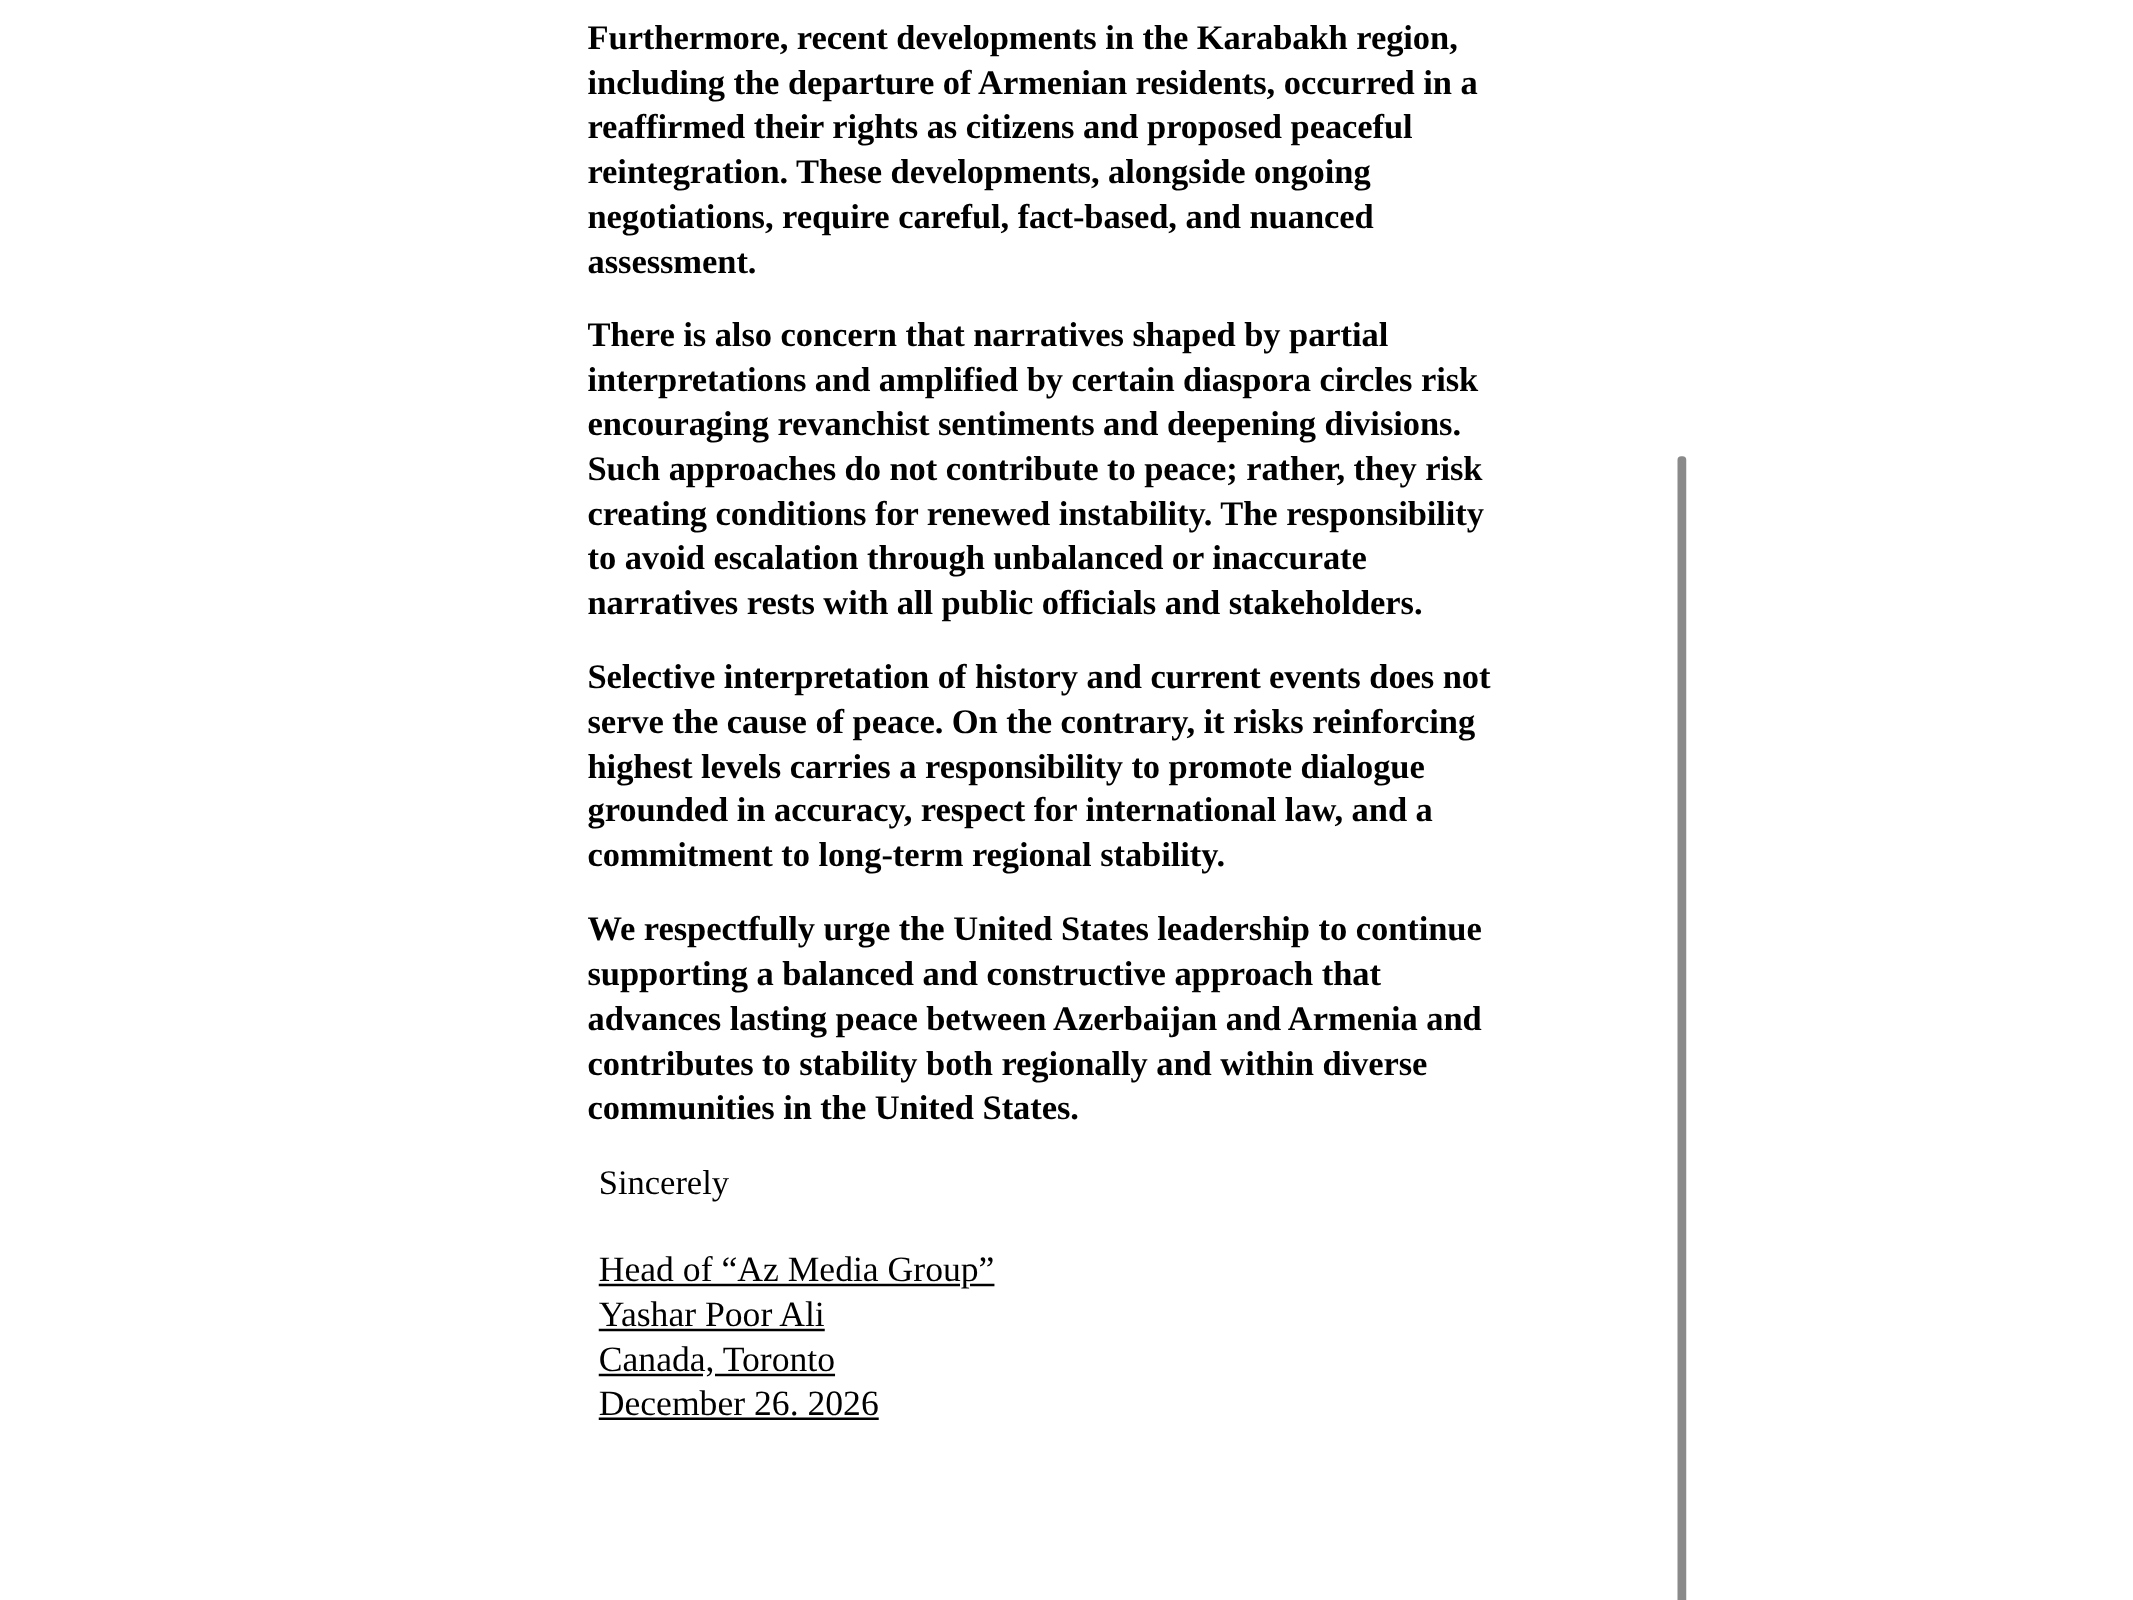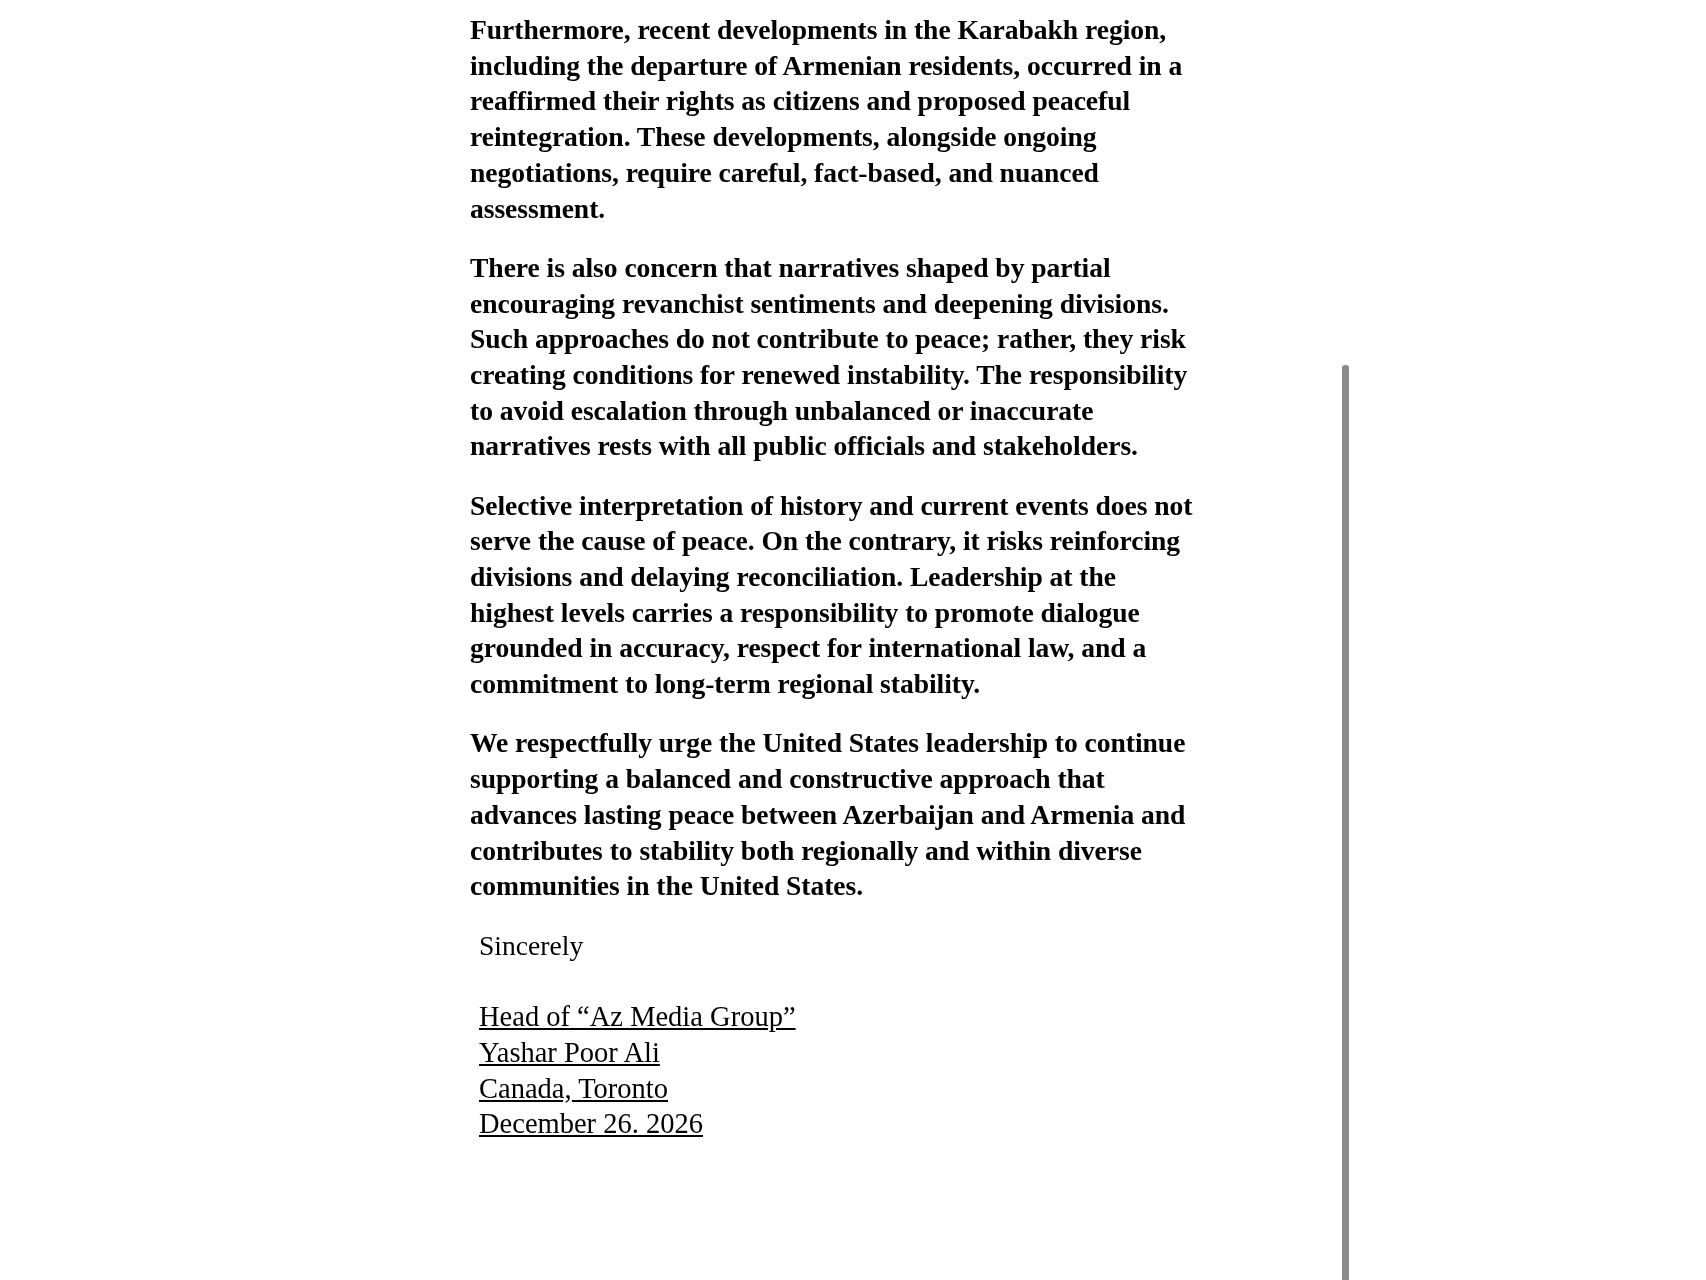--- a/index.html
+++ b/index.html
@@ -66,31 +66,31 @@
       <span class="ln">Furthermore, recent developments in the Karabakh region,</span>
       <span class="ln">including the departure of Armenian residents, occurred in a</span>
       <span class="ln">reaffirmed their rights as citizens and proposed peaceful</span>
       <span class="ln">reintegration. These developments, alongside ongoing</span>
       <span class="ln">negotiations, require careful, fact-based, and nuanced</span>
       <span class="ln">assessment.</span>
     </p>
 
     <p class="para">
       <span class="ln">There is also concern that narratives shaped by partial</span>
+      <span class="ln">interpretations and amplified by certain diaspora circles risk</span>
       <span class="ln">encouraging revanchist sentiments and deepening divisions.</span>
       <span class="ln">Such approaches do not contribute to peace; rather, they risk</span>
       <span class="ln">creating conditions for renewed instability. The responsibility</span>
       <span class="ln">to avoid escalation through unbalanced or inaccurate</span>
       <span class="ln">narratives rests with all public officials and stakeholders.</span>
     </p>
 
     <p class="para">
       <span class="ln">Selective interpretation of history and current events does not</span>
       <span class="ln">serve the cause of peace. On the contrary, it risks reinforcing</span>
-      <span class="ln">divisions and delaying reconciliation. Leadership at the</span>
       <span class="ln">highest levels carries a responsibility to promote dialogue</span>
       <span class="ln">grounded in accuracy, respect for international law, and a</span>
       <span class="ln">commitment to long-term regional stability.</span>
     </p>
 
     <p class="para">
       <span class="ln">We respectfully urge the United States leadership to continue</span>
       <span class="ln">supporting a balanced and constructive approach that</span>
       <span class="ln">advances lasting peace between Azerbaijan and Armenia and</span>
       <span class="ln">contributes to stability both regionally and within diverse</span>

